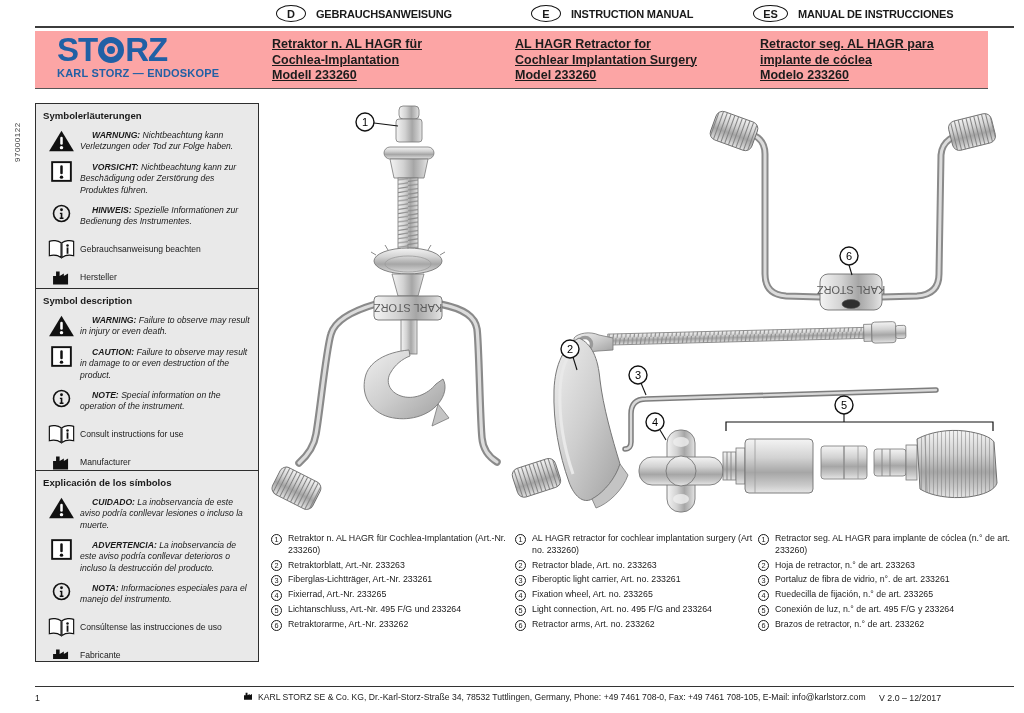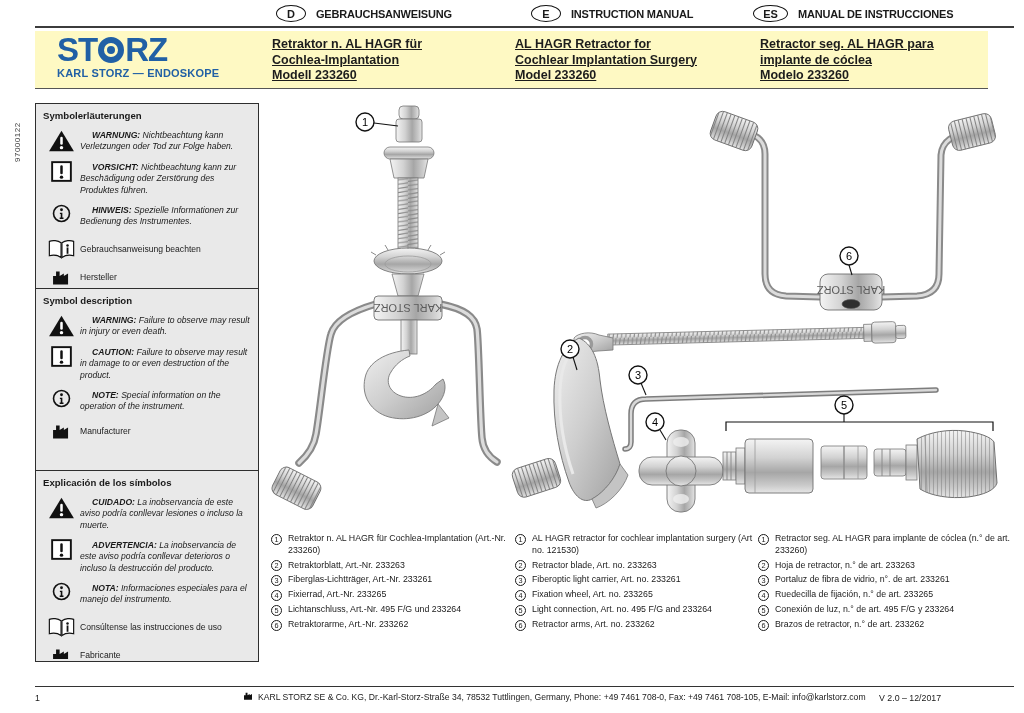--- a/index.html
+++ b/index.html
@@ -11,21 +11,21 @@
   .lang-group { position:absolute; top:5px; display:flex; align-items:center; gap:10px; }
   .lang-oval { display:inline-flex; align-items:center; justify-content:center;
     border:1.6px solid #111; border-radius:50%; width:30px; height:17px;
     font-size:11px; font-weight:bold; }
   .lang-oval.wide { width:35px; }
   .lang-label { font-size:11px; font-weight:bold; letter-spacing:-0.2px; }
   .top-rule { position:absolute; left:35px; top:26px; width:979px; height:2px; background:#3c3c3c; }
 
   
   .band { position:absolute; left:35px; top:31px; width:953px; height:58px;
-    background:#fef9c3; border-bottom:1.5px solid #555; }
+    background:#fca5a5; border-bottom:1.5px solid #555; }
   .logo { position:absolute; left:22px; top:4px; width:165px; }
   .wordmark { display:flex; align-items:center; color:#2160a5; font-weight:bold;
     font-size:33px; line-height:30px; letter-spacing:-1px; }
   .target-o { display:inline-block; width:26px; height:26px; border:6px solid #2160a5;
     border-radius:50%; position:relative; margin:0 1px; }
   .target-o::after { content:""; position:absolute; left:50%; top:50%; width:8px; height:8px;
     margin:-4px 0 0 -4px; border-radius:50%; background:#2160a5; }
   .logo-sub { color:#2160a5; font-weight:bold; font-size:11px; letter-spacing:0.2px; margin-top:2px; }
   .band-title { position:absolute; top:6px; font-weight:bold; font-size:12.5px; line-height:15.5px; color:#1c1c1c;text-decoration:underline; }
   .bt-de { left:237px; } .bt-en { left:480px; } .bt-es { left:725px; }
@@ -191,20 +191,31 @@
       </div>
       <div class="sym-item ital">
         <span class="icon-box">
           <svg width="19" height="19" viewBox="0 0 20 20">
               <circle cx="10" cy="10" r="8.4" fill="none" stroke="#111" stroke-width="1.7"></circle>
               <circle cx="10" cy="6.1" r="1.5" fill="#111"></circle>
               <path d="M8.3,9.1 h2.6 v5.2 h1.2 v1.5 H8.1 v-1.5 h1.1 v-3.7 h-0.9 Z" fill="#111"></path>
             </svg>
         </span>
         <p class="sym-text"><span class="sym-term">NOTE:</span> <span>Special information on the operation of the instrument.</span></p>
+      </div>
+      <div class="sym-item plain">
+        <span class="icon-box">
+          <svg width="27" height="20" viewBox="0 0 30 22">
+              <path d="M14.5,4 C11,1.5 5,1 1.5,2.5 L1.5,18.5 C5.5,17.5 11,18 14.5,20.5 Z" fill="#fff" stroke="#111" stroke-width="1.3"></path>
+              <path d="M15.5,4 C19,1.5 25,1 28.5,2.5 L28.5,18.5 C24.5,17.5 19,18 15.5,20.5 Z" fill="#fff" stroke="#111" stroke-width="1.3"></path>
+              <circle cx="21.7" cy="7.2" r="1.4" fill="#111"></circle>
+              <rect x="20.7" y="9.3" width="2" height="7" fill="#111"></rect>
+            </svg>
+        </span>
+        <p class="sym-text"><span>Consult instructions for use</span></p>
       </div>
       <div class="sym-item plain">
         <span class="icon-box">
           <svg width="21" height="15" viewBox="0 0 22 16">
               <path d="M2,15.5 V6.5 H5.2 V1.5 H9 V6.5 L13.5,3.8 V6.5 L18,3.8 V15.5 Z" fill="#111"></path>
             </svg>
         </span>
         <p class="sym-text"><span>Manufacturer</span></p>
       </div>
     </div>
@@ -454,21 +465,21 @@
         <span>Lichtanschluss, Art.-Nr. 495 F/G und 233264</span>
       </div>
     <div class="part-item">
         <span class="circ-num">6</span>
         <span>Retraktorarme, Art.-Nr. 233262</span>
       </div>
   </div>
   <div class="parts-col pc-1">
     <div class="part-item">
         <span class="circ-num">1</span>
-        <span>AL HAGR retractor for cochlear implantation surgery (Art no. 121530)</span>
+        <span>AL HAGR retractor for cochlear implantation surgery (Art no. 233260)</span>
       </div>
     <div class="part-item">
         <span class="circ-num">2</span>
         <span>Retractor blade, Art. no. 233263</span>
       </div>
     <div class="part-item">
         <span class="circ-num">3</span>
         <span>Fiberoptic light carrier, Art. no. 233261</span>
       </div>
     <div class="part-item">

